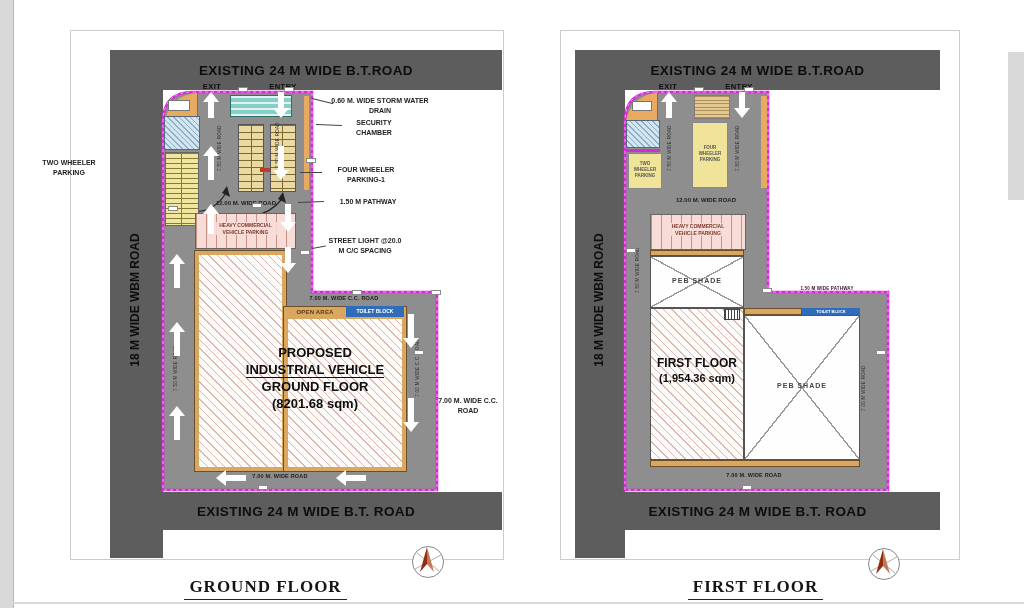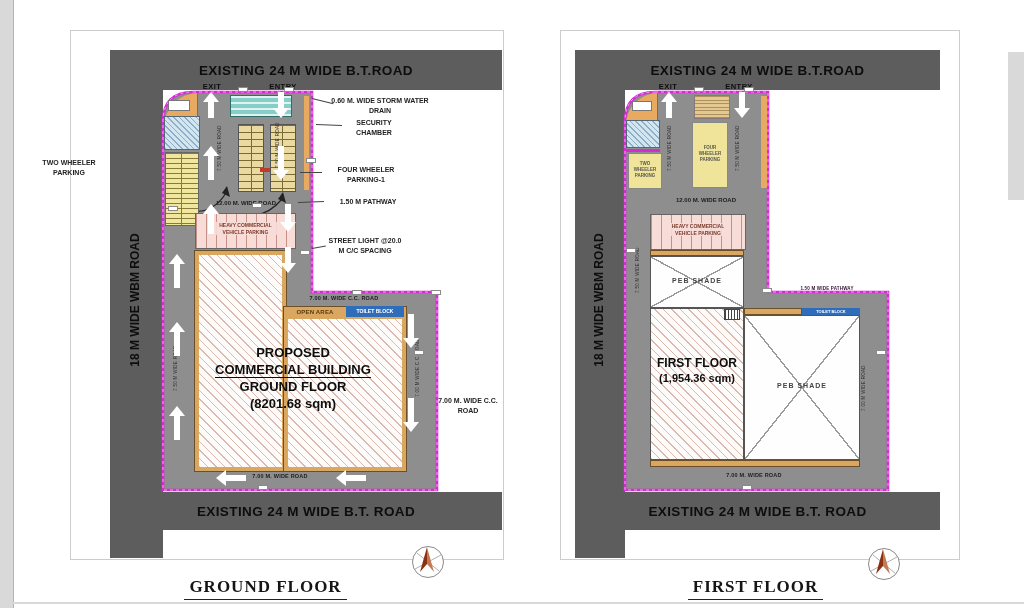--- a/index.html
+++ b/index.html
@@ -114,23 +114,23 @@
 
   <div class="bwing" style="left:194px;top:250px;width:93px;height:222px">
     <div class="in hatch" style="left:4px;top:4px;right:4px;bottom:4px"></div>
   </div>
   <div class="bwing" style="left:283px;top:306px;width:124px;height:166px">
     <div class="in hatch" style="left:4px;top:12px;right:4px;bottom:4px"></div>
   </div>
   <div class="tiny" style="left:286px;top:307px;width:58px;font-size:6px;color:#5a3a10;line-height:10px">OPEN AREA</div>
   <div class="bluestrip" style="left:346px;top:306px;width:58px;height:11px;font-size:5px;line-height:11px">TOILET BLOCK</div>
 
-  <div class="bldgtxt" style="left:204px;top:344px;width:178px">
+  <div class="bldgtxt" style="left:226px;top:344px;width:178px">
     <div>PROPOSED</div>
-    <div><span class="u">COMMERCIAL BUILDING</span></div>
+    <div><span class="u">INDUSTRIAL VEHICLE</span></div>
     <div>GROUND FLOOR</div>
     <div>(8201.68 sqm)</div>
   </div>
 
   <div class="tiny" style="left:288px;top:295px;width:112px">7.00 M. WIDE C.C. ROAD</div>
   <div class="tiny" style="left:238px;top:473px;width:84px">7.00 M. WIDE ROAD</div>
 
   <div class="tinyv" style="left:192px;top:143px;width:60px;height:10px">7.50 M WIDE ROAD</div>
   <div class="tinyv" style="left:250px;top:140px;width:60px;height:10px">7.50 M WIDE ROAD</div>
   <div class="tinyv" style="left:133px;top:363px;width:90px;height:10px">7.50 M WIDE ROAD</div>

